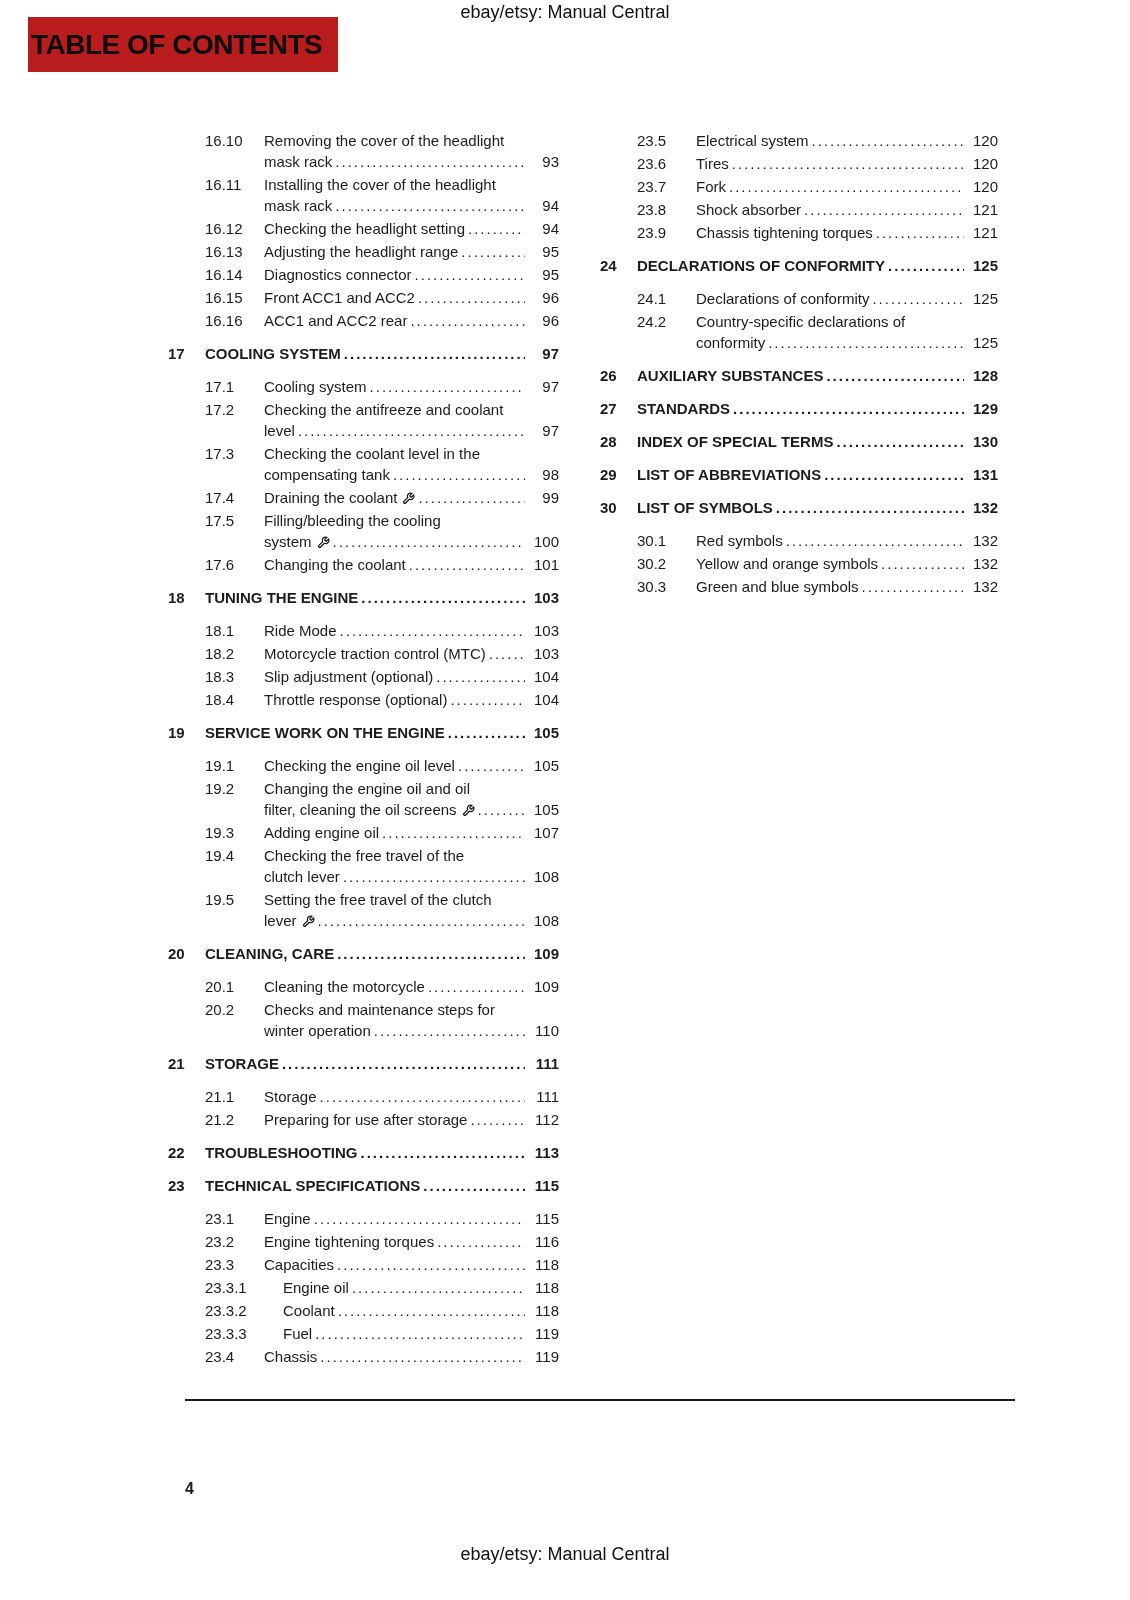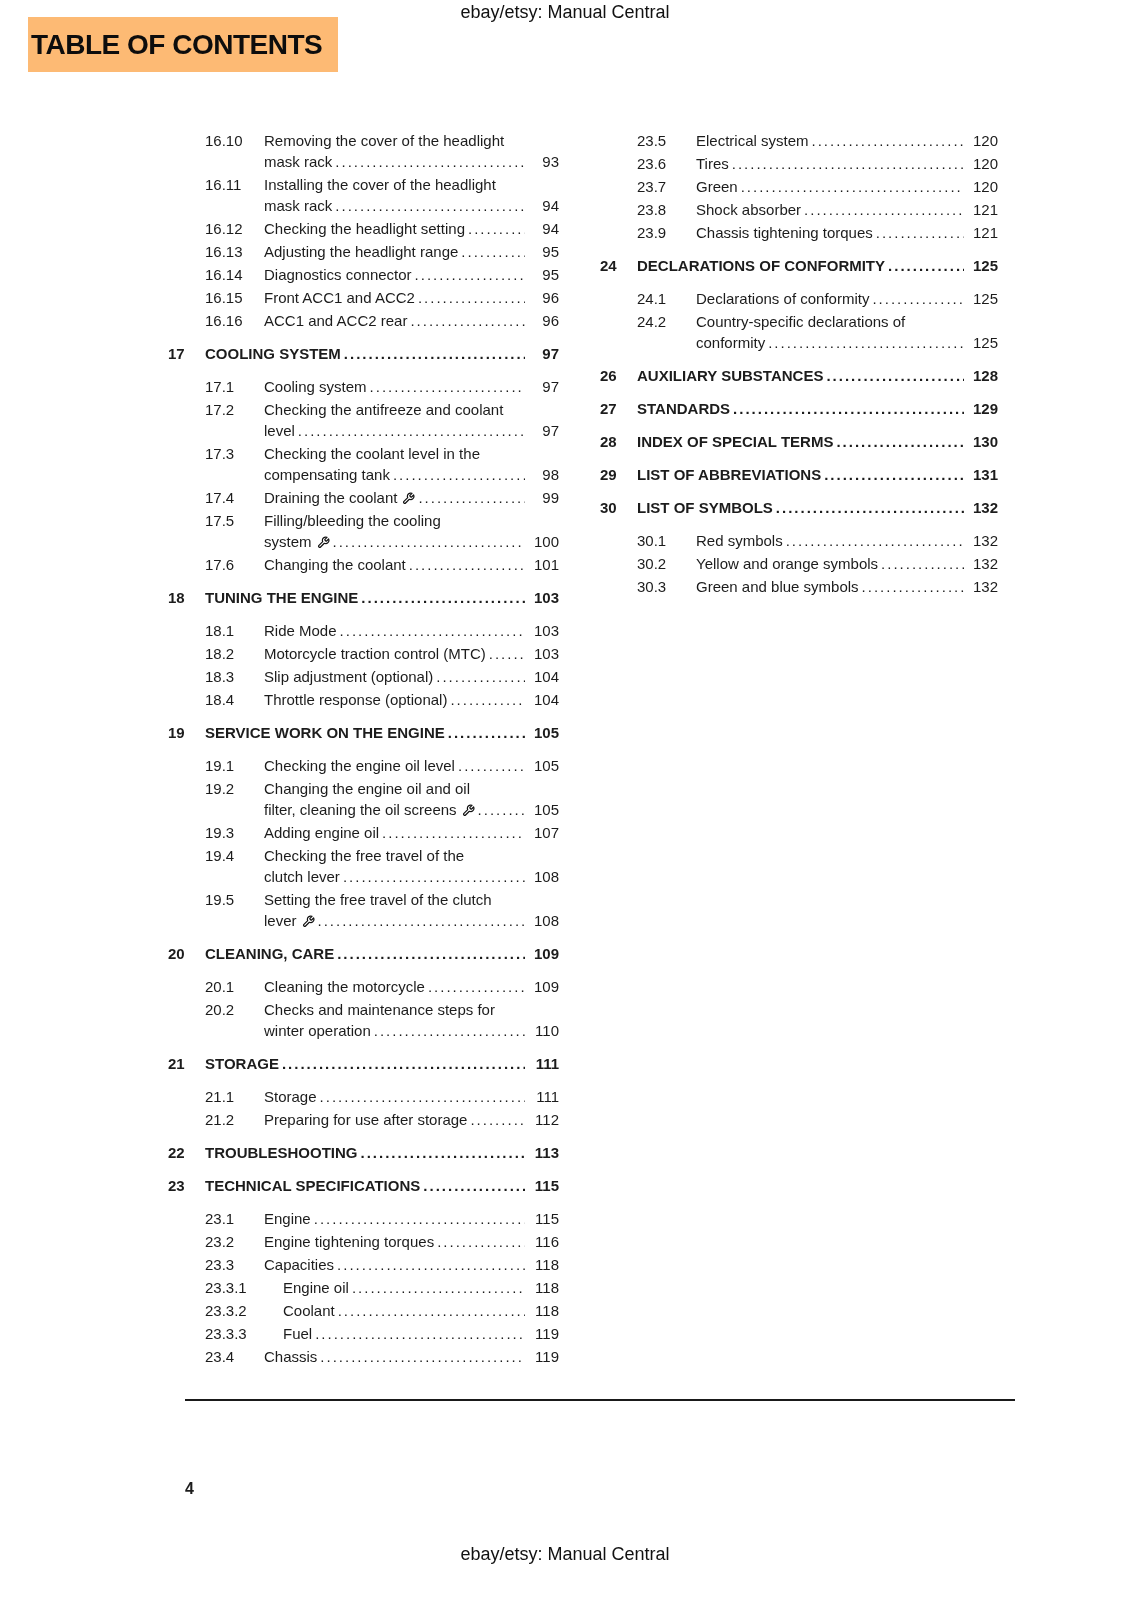--- a/index.html
+++ b/index.html
@@ -90,21 +90,21 @@
     font-size: 16px; font-weight: bold;
   }
 </style>
 </head>
 <body style="color: rgb(28, 28, 28);">
 
 <div class="page-root">
 
   <div class="header">ebay/etsy: Manual Central</div>
 
-  <div class="toc-label" style="background: #fdba74;">
+  <div class="toc-label" style="background: #b91c1c;">
     <span>TABLE OF CONTENTS</span>
   </div>
 
   <div class="content">
     <div class="column col-left">
         <div class="entry level-section">
           <span class="num">16.10</span>
           <div class="title">
             <div class="tl"><span class="txt">Removing the cover of the headlight</span></div>
             <div class="tl last">
@@ -543,21 +543,21 @@
               <span class="txt">Tires</span>
               <span class="leader"></span>
             </div>
           </div>
           <span class="page">120</span>
         </div>
         <div class="entry level-section">
           <span class="num">23.7</span>
           <div class="title">
             <div class="tl last">
-              <span class="txt">Green</span>
+              <span class="txt">Fork</span>
               <span class="leader"></span>
             </div>
           </div>
           <span class="page">120</span>
         </div>
         <div class="entry level-section">
           <span class="num">23.8</span>
           <div class="title">
             <div class="tl last">
               <span class="txt">Shock absorber</span>

